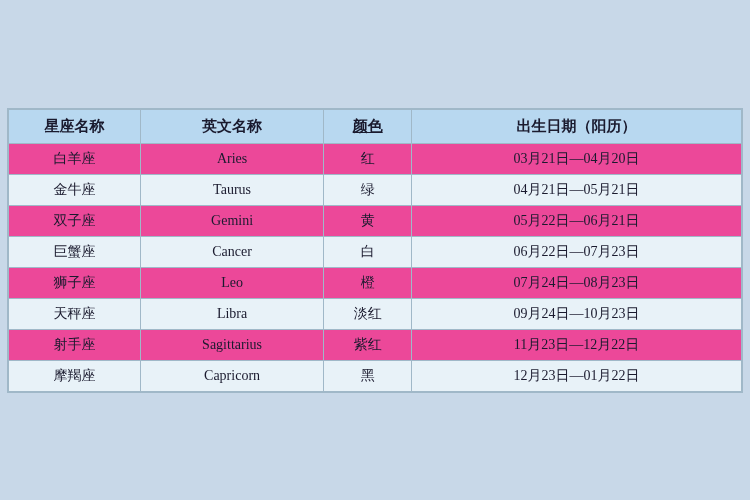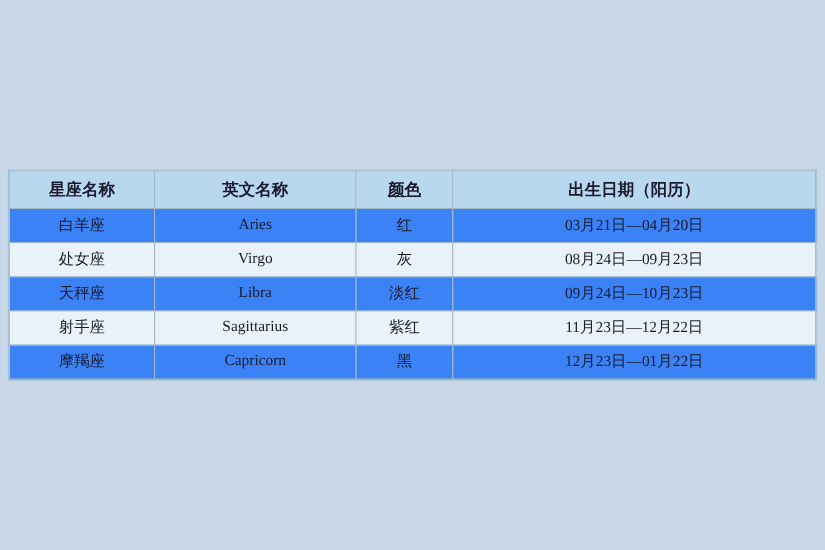--- a/index.html
+++ b/index.html
@@ -38,21 +38,21 @@
       font-weight: bold;
       color: #1a1a2e;
     }
 
     td {
       border: 1px solid #a0b8c8;
       padding: 6px 10px;
       text-align: center;
       font-size: 14px;
       color: #1a1a2e;
-      background-color: #3b82f6;
+      background-color: #ec4899;
     }
 
     tr:nth-child(even) td {
       background-color: #e8f2f8;
     }
 
     .col-chinese { width: 18%; }
     .col-english { width: 25%; }
     .col-color   { width: 12%; text-decoration: underline; }
     .col-date    { width: 45%; font-family: Liberation Serif, serif; }
@@ -71,24 +71,42 @@
       </tr>
     </thead>
     <tbody id="table-body">
     <tr>
           <td>白羊座</td>
           <td>Aries</td>
           <td>红</td>
           <td>03月21日—04月20日</td>
         </tr>
         <tr>
-          <td>处女座</td>
-          <td>Virgo</td>
-          <td>灰</td>
-          <td>08月24日—09月23日</td>
+          <td>金牛座</td>
+          <td>Taurus</td>
+          <td>绿</td>
+          <td>04月21日—05月21日</td>
+        </tr>
+        <tr>
+          <td>双子座</td>
+          <td>Gemini</td>
+          <td>黄</td>
+          <td>05月22日—06月21日</td>
+        </tr>
+        <tr>
+          <td>巨蟹座</td>
+          <td>Cancer</td>
+          <td>白</td>
+          <td>06月22日—07月23日</td>
+        </tr>
+        <tr>
+          <td>狮子座</td>
+          <td>Leo</td>
+          <td>橙</td>
+          <td>07月24日—08月23日</td>
         </tr>
         <tr>
           <td>天秤座</td>
           <td>Libra</td>
           <td>淡红</td>
           <td>09月24日—10月23日</td>
         </tr>
         <tr>
           <td>射手座</td>
           <td>Sagittarius</td>

